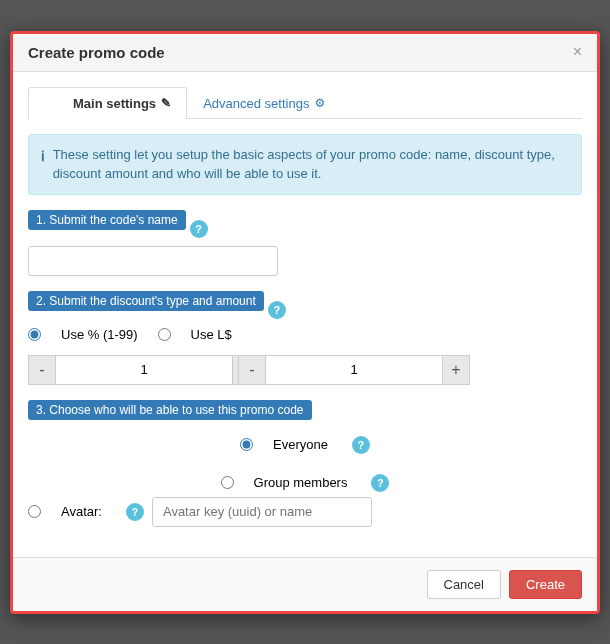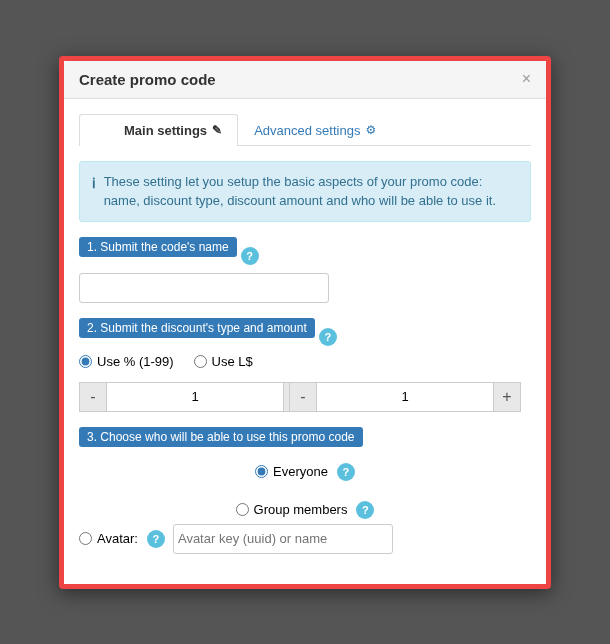--- a/index.html
+++ b/index.html
@@ -9,23 +9,23 @@
       background: #555;
       display: flex;
       align-items: center;
       justify-content: center;
       width: 610px;
       height: 644px;
       overflow: hidden;
     }
     .modal-overlay {
       position: relative;
-      width: 492px;
+      width: 590px;
       background: #fff;
-      border: 5px solid #ef4444;
+      border: 3px solid #ef4444;
       border-radius: 4px;
       box-shadow: 0 4px 20px rgba(0,0,0,0.5);
     }
     .modal-header {
       background: #f5f5f5;
       border-bottom: 1px solid #ddd;
       padding: 10px 15px;
       display: flex;
       justify-content: space-between;
       align-items: center;
@@ -144,21 +144,21 @@
     .radio-group {
       display: flex;
       gap: 20px;
       align-items: center;
       margin-bottom: 8px;
       flex-wrap: wrap;
     }
     .radio-option {
       display: flex;
       align-items: center;
-      gap: 5px;
+      gap: 20px;
       cursor: pointer;
     }
     .radio-option input[type="radio"] {
       accent-color: #337ab7;
       cursor: pointer;
     }
     .number-spinner {
       display: flex;
       align-items: center;
       width: 130px;
@@ -201,21 +201,21 @@
       flex-direction: column;
     }
     .avatar-row {
       display: flex;
       align-items: center;
       gap: 8px;
       margin-top: 5px;
     }
     .avatar-input {
       width: 220px;
-      padding: 5px 4px;
+      padding: 5px 10px;
       border: 1px solid #ccc;
       border-radius: 3px;
       font-size: 13px;
       height: 30px;
       color: #999;
     }
     .modal-footer {
       border-top: 1px solid #ddd;
       padding: 12px 15px;
       display: flex;
@@ -338,13 +338,17 @@
           <input type="radio" name="who" style="">
           <span>Avatar:</span>
           <span class="help-icon">?</span>
         </label>
         <input class="avatar-input" type="text" placeholder="Avatar key (uuid) or name" style="">
       </div>
     </div>
 
   </div>
 
+  <div class="modal-footer">
+    <button class="btn btn-cancel">Cancel</button>
+    <button class="btn btn-create">Create</button>
+  </div>
 </div>
 
 </body></html>

